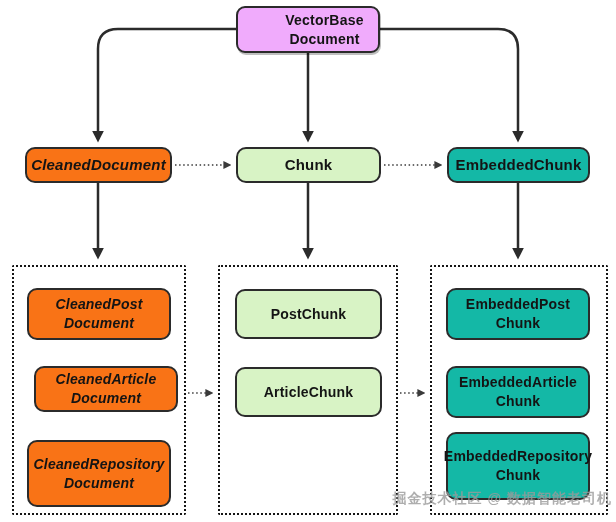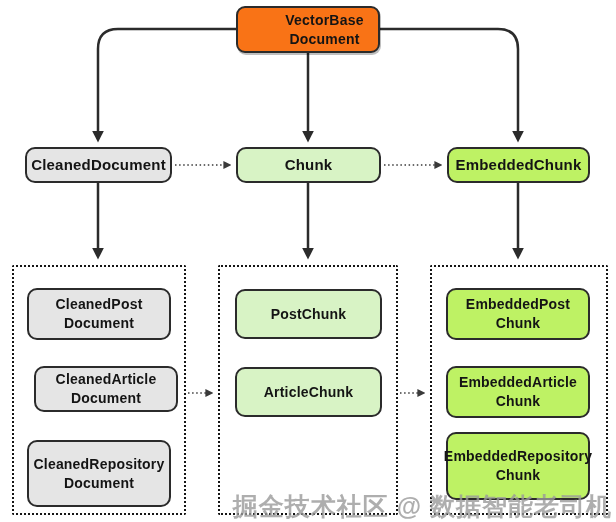--- a/index.html
+++ b/index.html
@@ -10,33 +10,33 @@
   .stage{position:absolute;left:0;top:0;width:616px;height:522px;}
   svg.connectors{position:absolute;left:0;top:0;pointer-events:none;}
   .node{
     position:absolute;box-sizing:border-box;
     border:2px solid #2b2b2b;border-radius:10px;
     display:flex;flex-direction:column;align-items:center;justify-content:center;
     text-align:center;font-weight:700;color:#141414;
     line-height:1.35;letter-spacing:.2px;
   }
   .node .ln{display:block;}
-  .root{background:#f97316;font-size:14px;box-shadow:1px 2px 0 rgba(0,0,0,.25);border-radius:9px;padding-left:33px;}
-  .orange{background:#e5e5e5;}
+  .root{background:#f0abfc;font-size:14px;box-shadow:1px 2px 0 rgba(0,0,0,.25);border-radius:9px;padding-left:33px;}
+  .orange{background:#f97316;font-style:italic;}
   .green{background:#d8f3c5;}
-  .yellow{background:#bef264;}
+  .yellow{background:#14b8a6;}
   .mid{font-size:15px;}
   .leaf{font-size:14px;}
   .group{
     position:absolute;box-sizing:border-box;
     border:2.4px dotted #151515;border-radius:2px;background:transparent;
   }
   .watermark{
     position:absolute;right:4px;top:490px;
-    font-size:25px;font-weight:700;color:rgba(154,154,154,.8);
+    font-size:14px;font-weight:700;color:rgba(154,154,154,.8);
     letter-spacing:1px;white-space:nowrap;z-index:5;
   }
 </style>
 </head>
 <body>
 
 <div class="stage">
 
   <svg class="connectors" width="616" height="522" viewBox="0 0 616 522">
     <defs>

